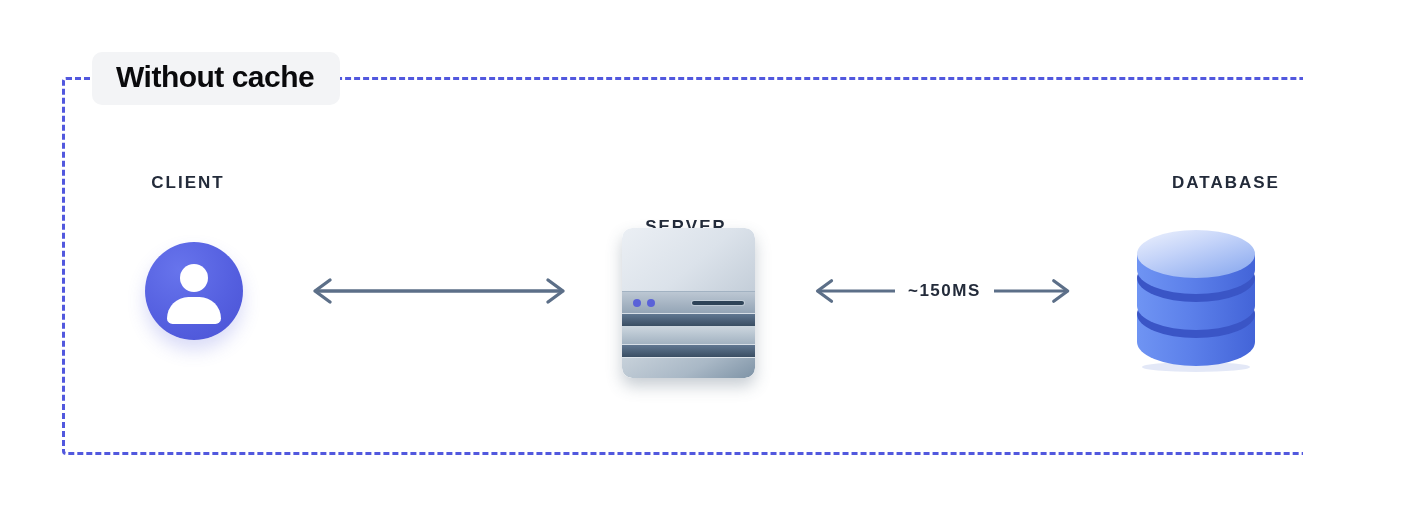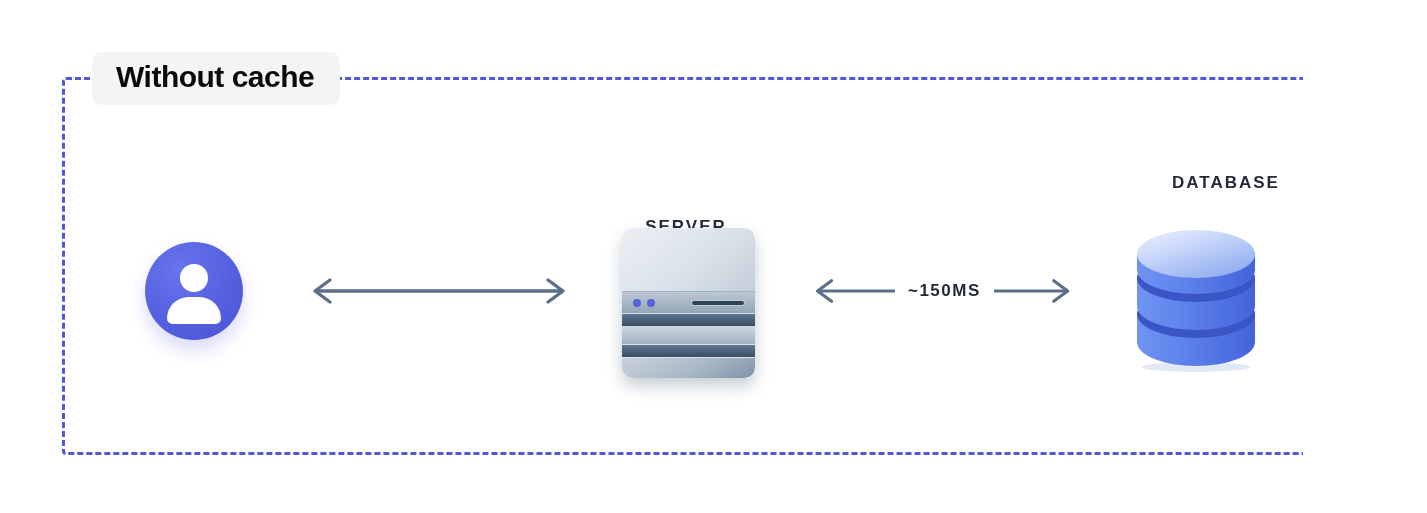--- a/index.html
+++ b/index.html
@@ -155,20 +155,21 @@
 </style>
 </head>
 <body>
 
 <div class="stage">
 
   <div class="frame"></div>
 
   <div class="title-chip">Without cache</div>
 
+  <div class="node-label label-client">CLIENT</div>
   <div class="node-label label-server">SERVER</div>
   <div class="node-label label-database">DATABASE</div>
 
   <div class="client-icon">
     <div class="head"></div>
     <div class="shoulders"></div>
   </div>
 
   <div class="arrow arrow-1">
     <svg width="262" height="32" viewBox="0 0 262 32" stroke="#5c6f88" stroke-width="3.4" fill="none" stroke-linecap="round" stroke-linejoin="round">

